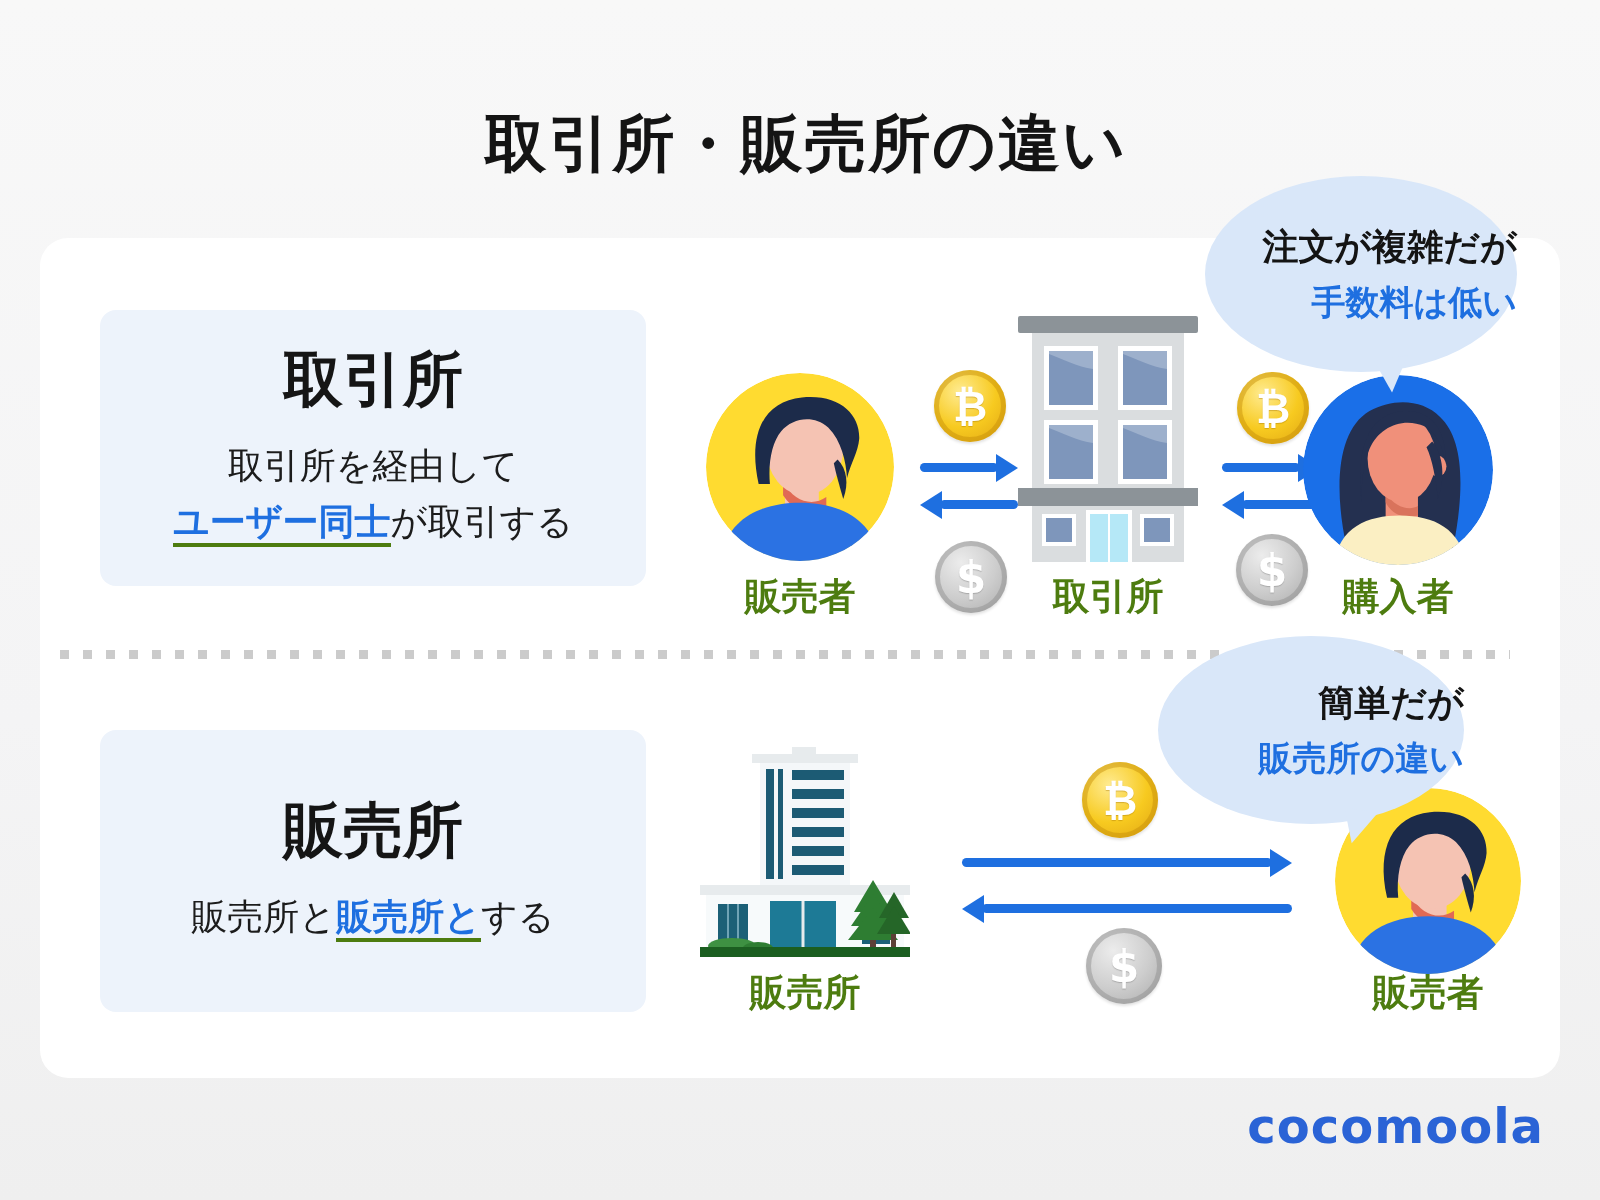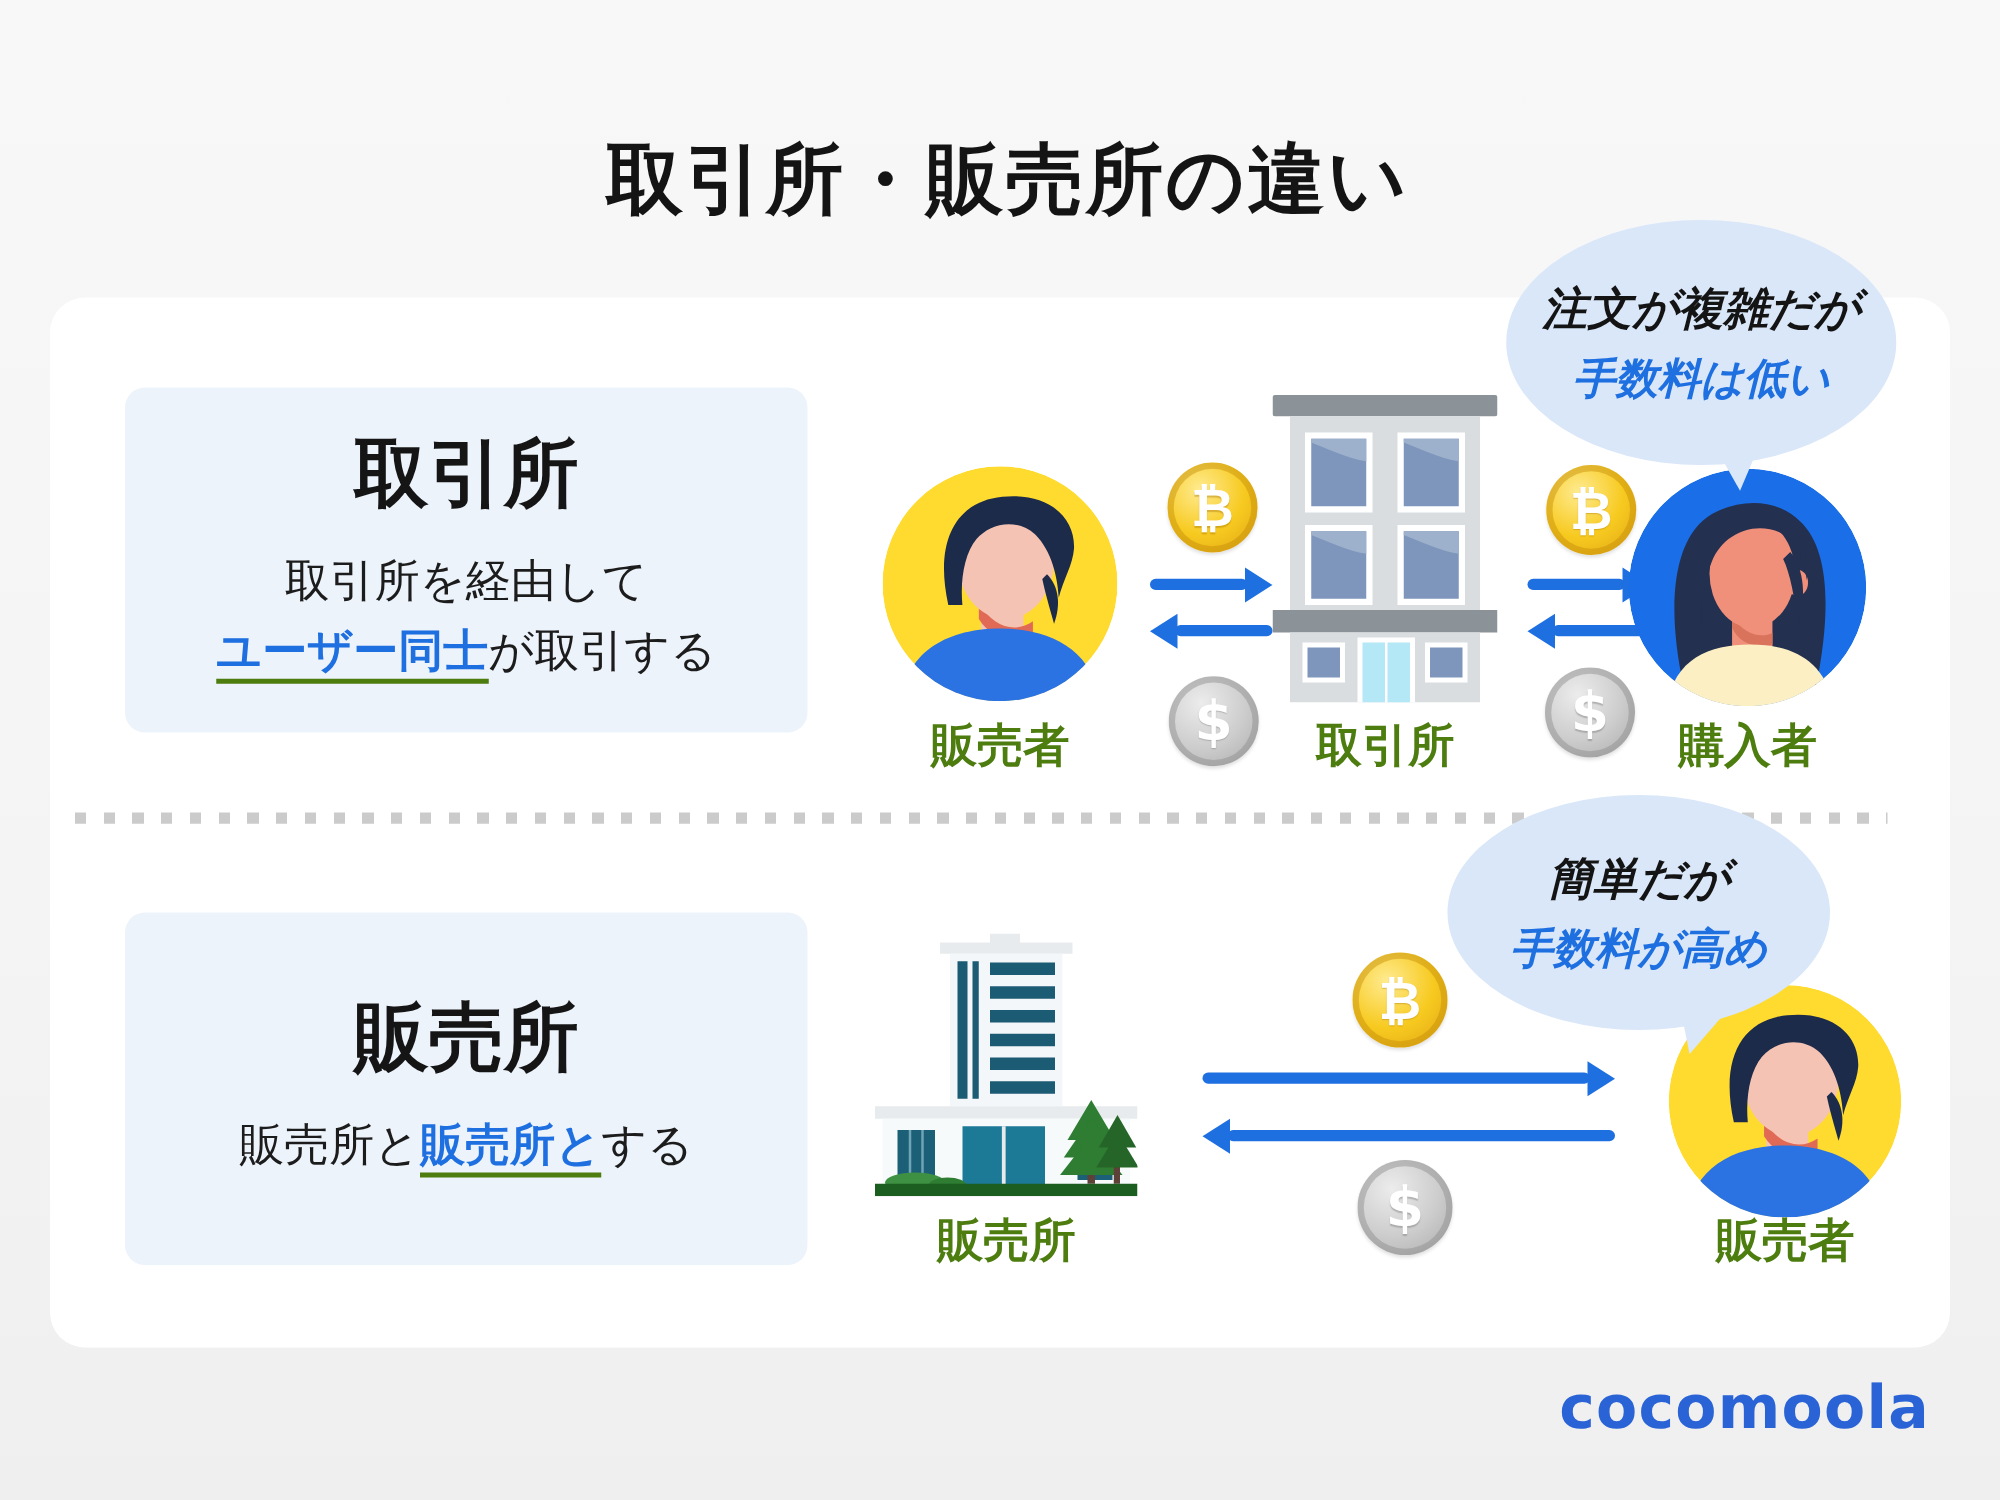--- a/index.html
+++ b/index.html
@@ -67,22 +67,22 @@
   .arrow { position:absolute; height:9px; background:#1e6fe0; border-radius:5px; }
   .arrow::after {
     content:""; position:absolute; top:50%; transform:translateY(-50%);
     width:0; height:0; border-top:14px solid transparent; border-bottom:14px solid transparent;
   }
   .arrow-right::after { left:100%; margin-left:-2px; border-left:22px solid #1e6fe0; }
   .arrow-left::after  { right:100%; margin-right:-2px; border-right:22px solid #1e6fe0; }
   
   .bubble {
     position:absolute; background:#d9e7f9; border-radius:50%;
-    display:flex; flex-direction:column; align-items:center; justify-content:center;
-    text-align:center; z-index:6;font-style:italic;
+    display:flex; flex-direction:column; align-items:flex-end; justify-content:center;
+    text-align:center; z-index:6;
   }
   .bubble::after {
     content:""; position:absolute; bottom:-20px; left:55%;
     width:0; height:0;
     border-left:12px solid transparent; border-right:22px solid transparent;
     border-top:34px solid #d9e7f9;
   }
   .bubble-exchange { left:1205px; top:176px; width:312px; height:196px; }
   .bubble-exchange::after { transform:rotate(-10deg); }
   .bubble-dealer { left:1158px; top:636px; width:306px; height:188px; }
@@ -286,18 +286,18 @@
     <div class="caption" style="left:1388px; top:730px;">販売者</div>
 
   </div>
 
   <div class="bubble bubble-exchange">
     <div class="bubble-line1">注文が複雑だが</div>
     <div class="bubble-line2">手数料は低い</div>
   </div>
   <div class="bubble bubble-dealer">
     <div class="bubble-line1">簡単だが</div>
-    <div class="bubble-line2">手数料が高め</div>
+    <div class="bubble-line2">販売所の違い</div>
   </div>
 
   <div class="logo">cocomoola</div>
 
 </div>
 
 </body></html>

